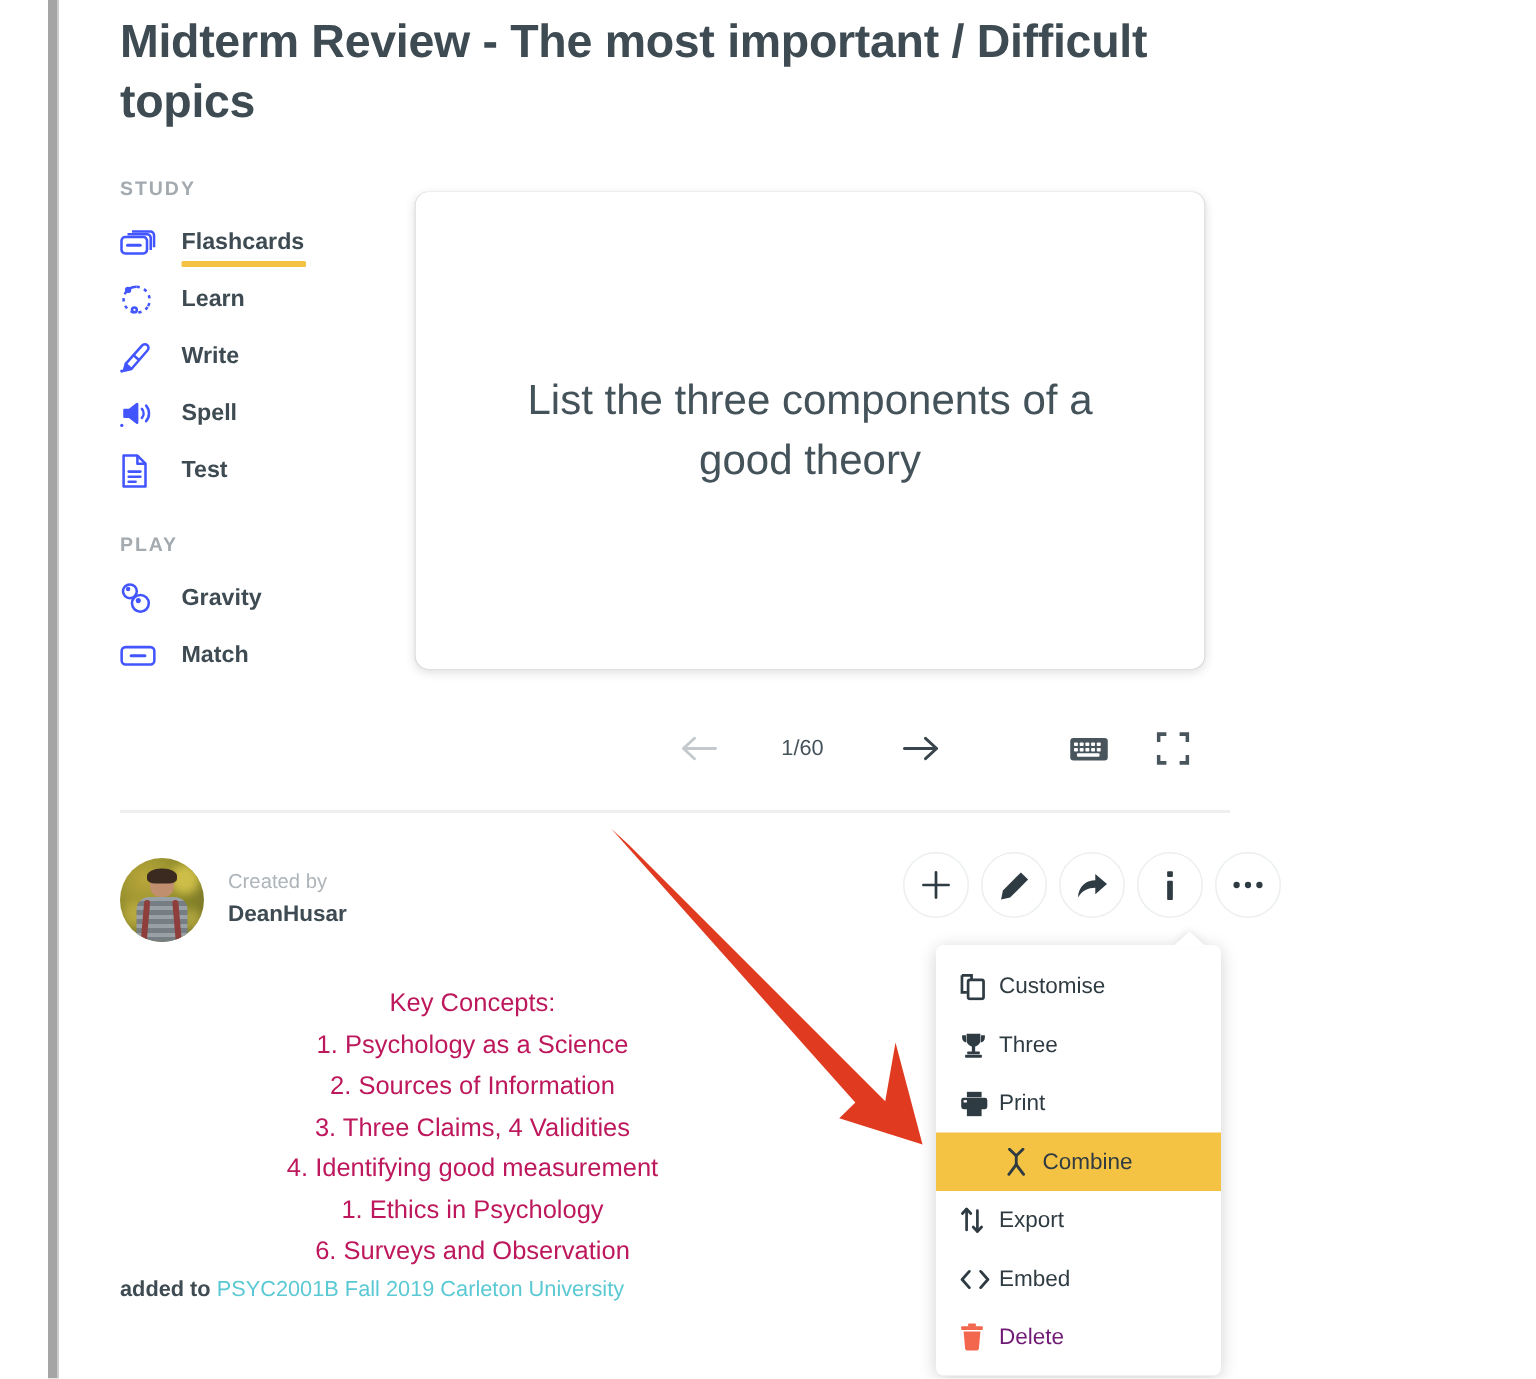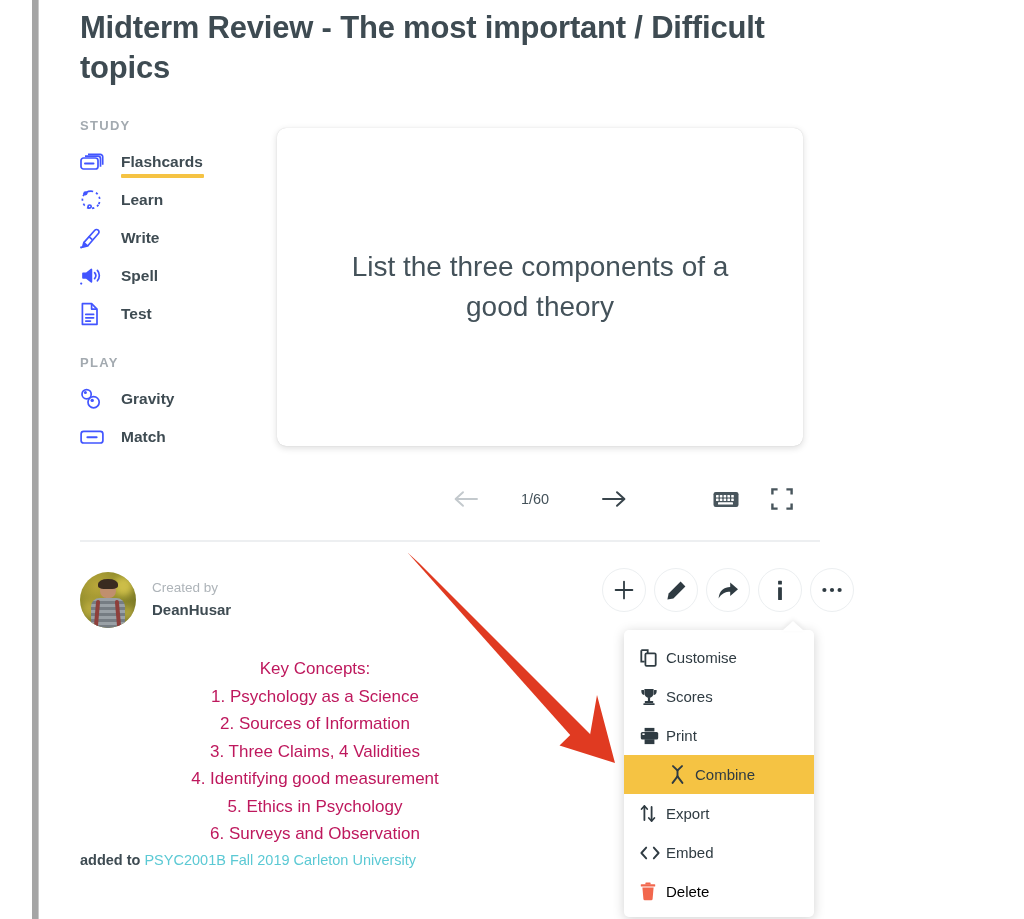--- a/index.html
+++ b/index.html
@@ -127,21 +127,21 @@
     display: flex; align-items: center; height: 39px;
     padding: 0 0 0 16px; cursor: pointer; font-size: 15px;
     color: #2f3b42; font-weight: 500;
   }
   .menu-item .mi-ico {
     width: 26px; flex: 0 0 26px; display: flex; align-items: center;
     justify-content: flex-start; color: #2f3b42;
   }
   .menu-item .mi-ico svg { display: block; }
   .menu-item.highlight { background: #f5c343; padding-left: 45px; }
-  .menu-item.danger { color: #000000; }
+  .menu-item.danger { color: #701a75; }
   .menu-item.danger .mi-ico { color: #f2674d; }
 
   
   .concepts { position: absolute; left: 48px; top: 655px; width: 470px; }
   .concepts .line { font-size: 17px; color: #be185d; line-height: 1.62; text-align: center; }
 
   .added-line { position: absolute; left: 48px; top: 852px; font-size: 14.5px; text-align: center; }
   .added-label { color: #3e4b52; font-weight: bold; }
   .added-link { color: #5bc9d4; font-weight: 500; cursor: pointer; }
 
@@ -362,21 +362,21 @@
       <span class="mi-ico">
         <svg width="18" height="18" viewBox="0 0 18 18" fill="currentColor">
           <path d="M4.4 1.1h9.2v4.2a4.6 4.6 0 0 1-9.2 0z"></path>
           <path d="M3.9 2.1H1.4v1.6c0 1.9 1.2 3.1 2.9 3.3z"></path>
           <path d="M14.1 2.1h2.5v1.6c0 1.9-1.2 3.1-2.9 3.3z"></path>
           <rect x="7.9" y="9.3" width="2.2" height="4"></rect>
           <rect x="4.8" y="13" width="8.4" height="1.9" rx="0.5"></rect>
           <rect x="3.4" y="15.2" width="11.2" height="1.9" rx="0.5"></rect>
         </svg>
       </span>
-      <span>Scores</span>
+      <span>Three</span>
     </div>
 
     <div class="menu-item">
       <span class="mi-ico">
         <svg width="19" height="18" viewBox="0 0 19 18" fill="currentColor">
           <rect x="4.6" y="0.9" width="9.8" height="3.6"></rect>
           <rect x="0.8" y="4.9" width="17.4" height="7.6" rx="1.6"></rect>
           <rect x="4.6" y="12.2" width="9.8" height="4.9"></rect>
           <rect x="2.4" y="6.4" width="2.2" height="1.6" fill="#ffffff"></rect>
         </svg>
@@ -429,21 +429,21 @@
       <span>Delete</span>
     </div>
   </div>
 
   <div class="concepts">
     <div class="line">Key Concepts:</div>
     <div class="line">1. Psychology as a Science</div>
     <div class="line">2. Sources of Information</div>
     <div class="line">3. Three Claims, 4 Validities</div>
     <div class="line">4. Identifying good measurement</div>
-    <div class="line">5. Ethics in Psychology</div>
+    <div class="line">1. Ethics in Psychology</div>
     <div class="line">6. Surveys and Observation</div>
   </div>
 
   <div class="added-line">
     <span class="added-label">added to</span>
     <span class="added-link">PSYC2001B Fall 2019 Carleton University</span>
   </div>
 
   <svg class="annotation" viewBox="0 0 1024 919">
     <g fill="#e03a21">

